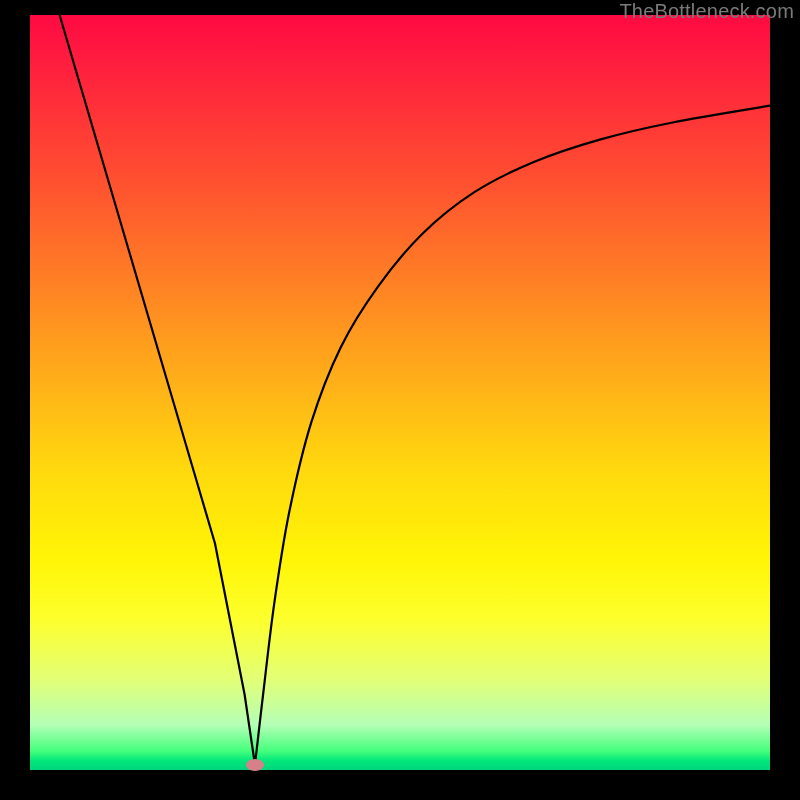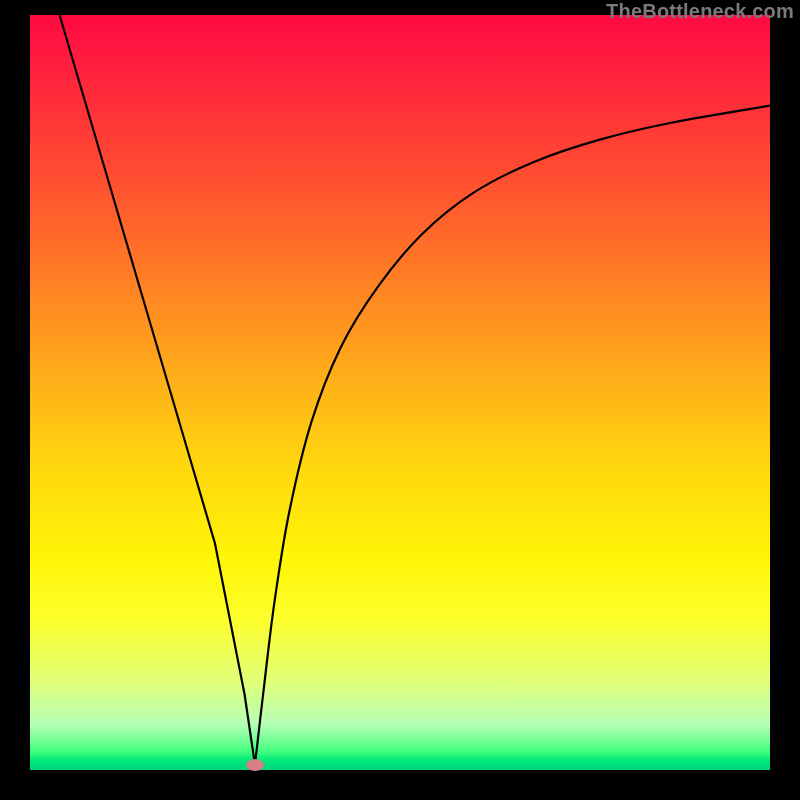--- a/index.html
+++ b/index.html
@@ -39,21 +39,21 @@
     width: 740px;
     height: 755px;
     overflow: visible;
   }
   .watermark {
     position: absolute;
     top: 0px;
     right: 6px;
     color: #7a7a7a;
     font-size: 20px;
-    font-weight: 700;
+    font-weight: 400;
     letter-spacing: 0.2px;
     user-select: none;
   }
   .dot {
     position: absolute;
     width: 18px;
     height: 12px;
     border-radius: 50%;
     background: #d6818a;
     transform: translate(-50%, -50%);

